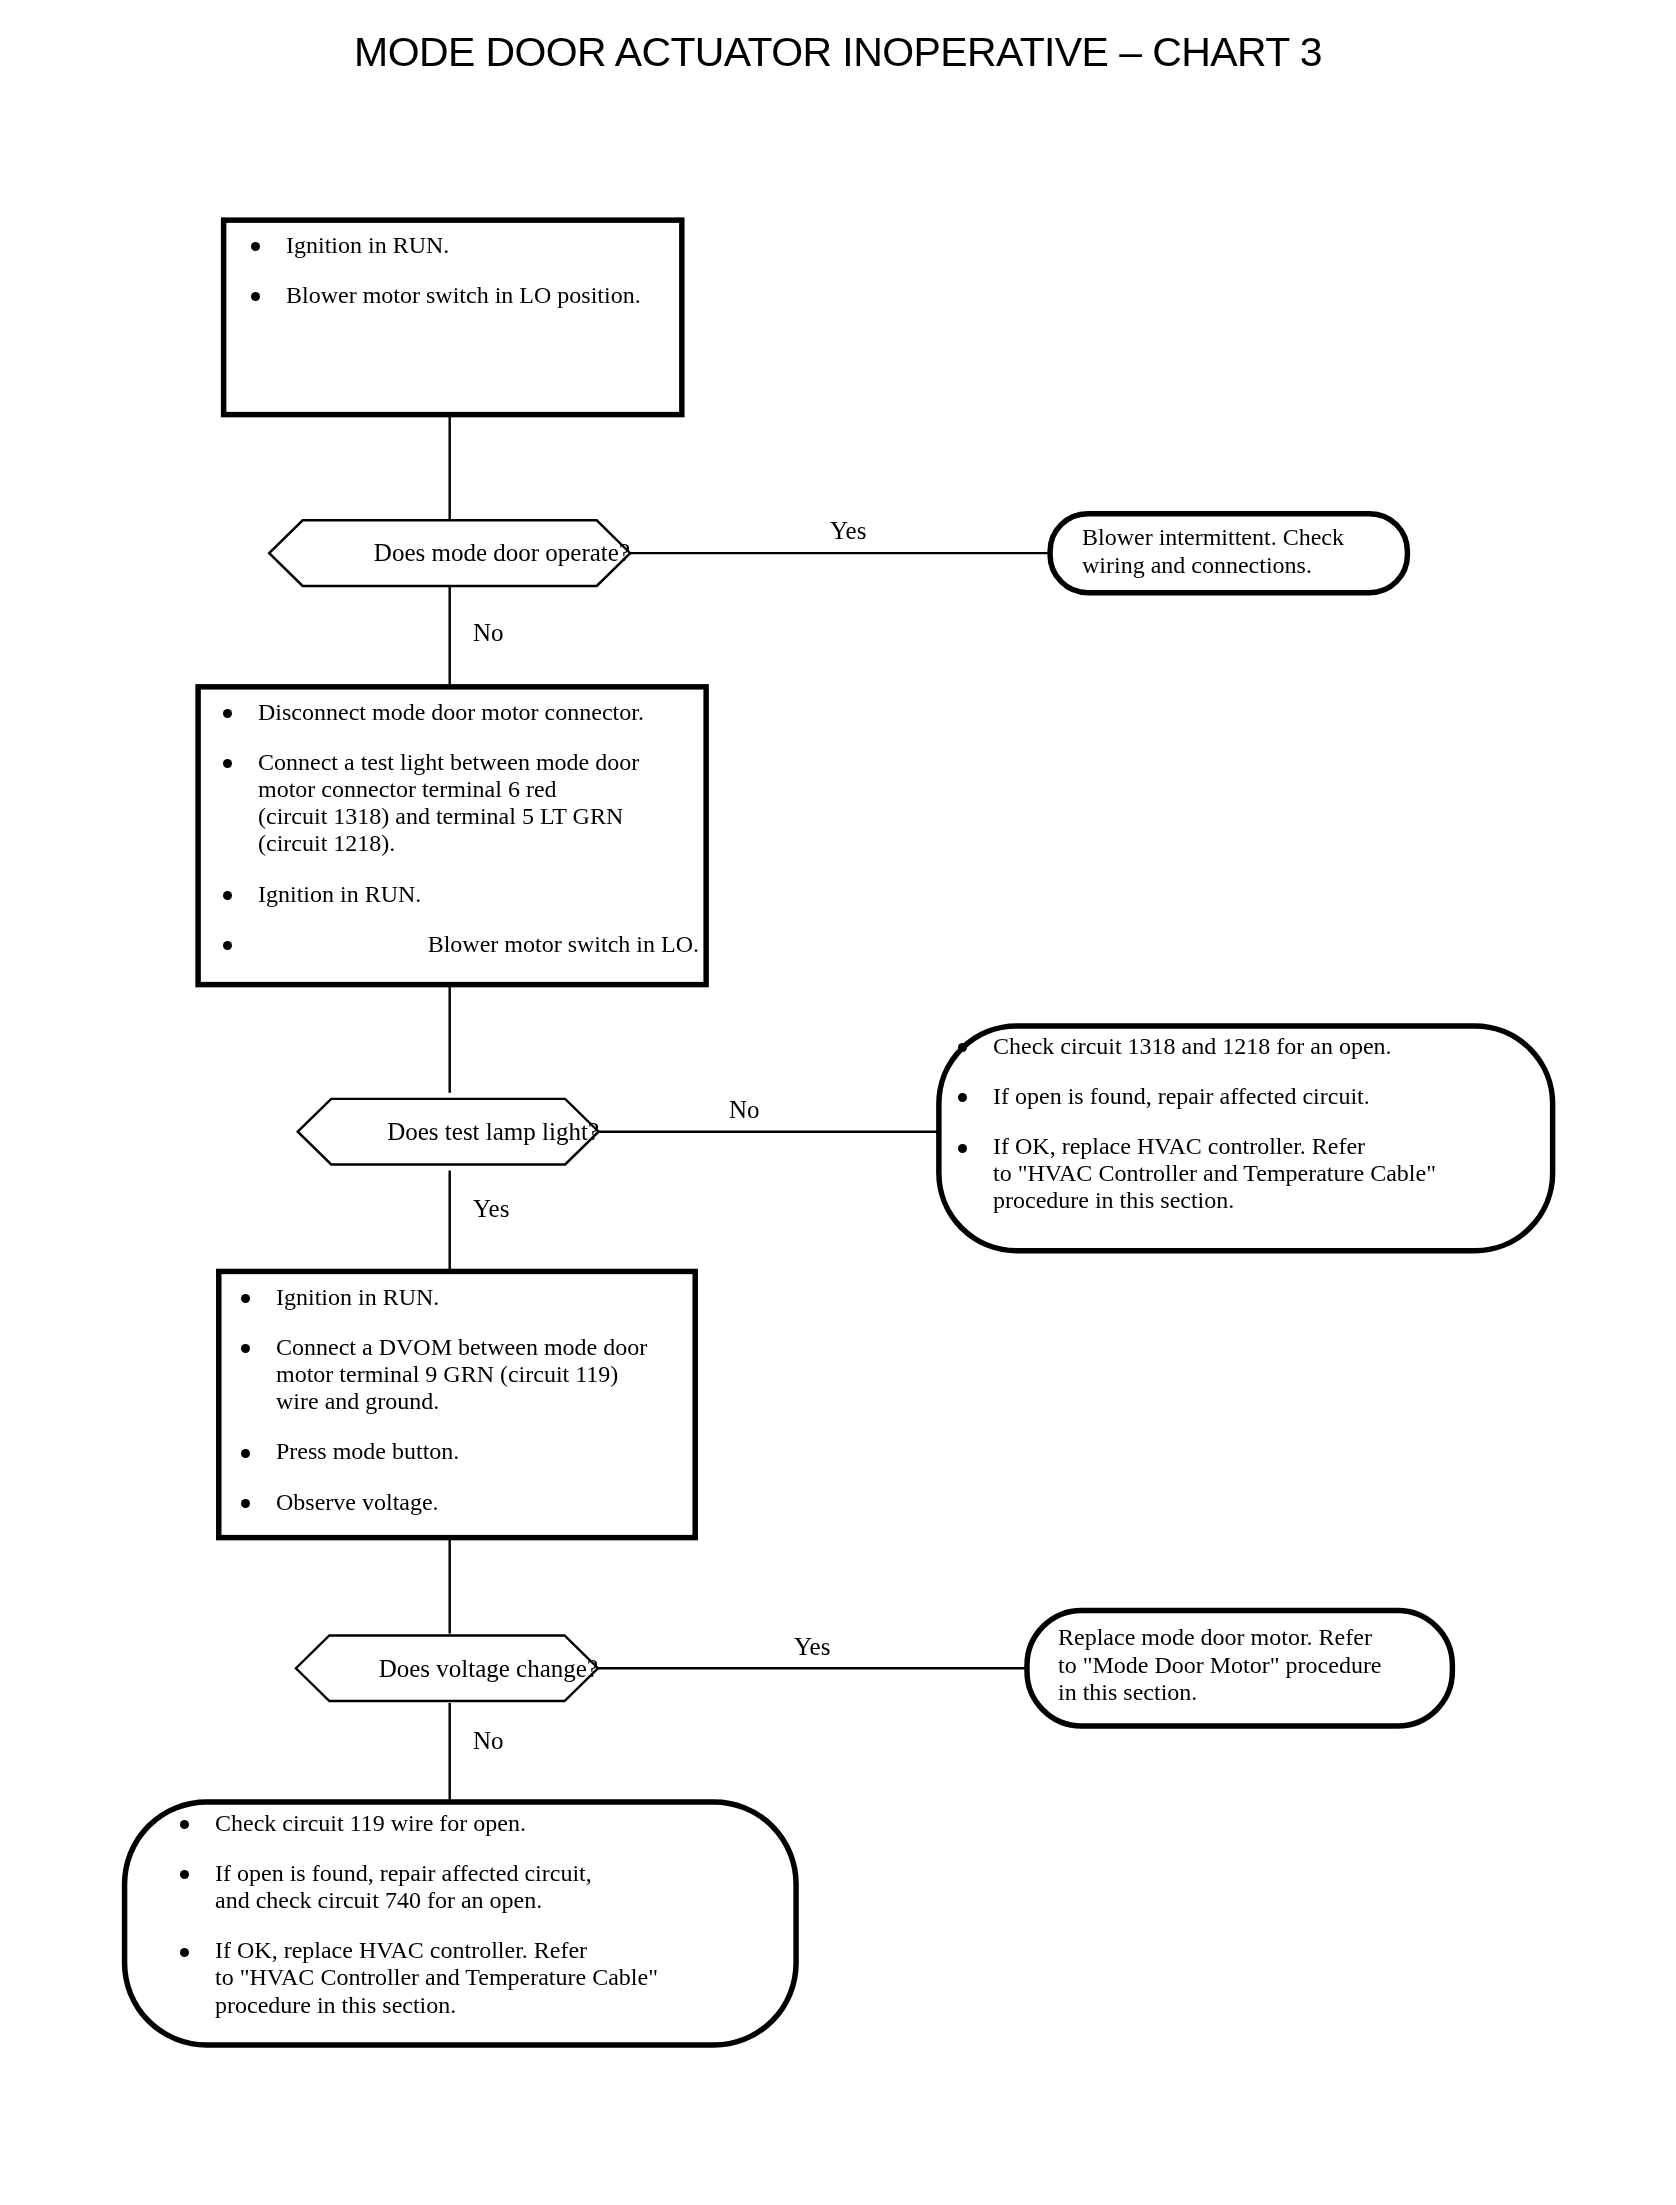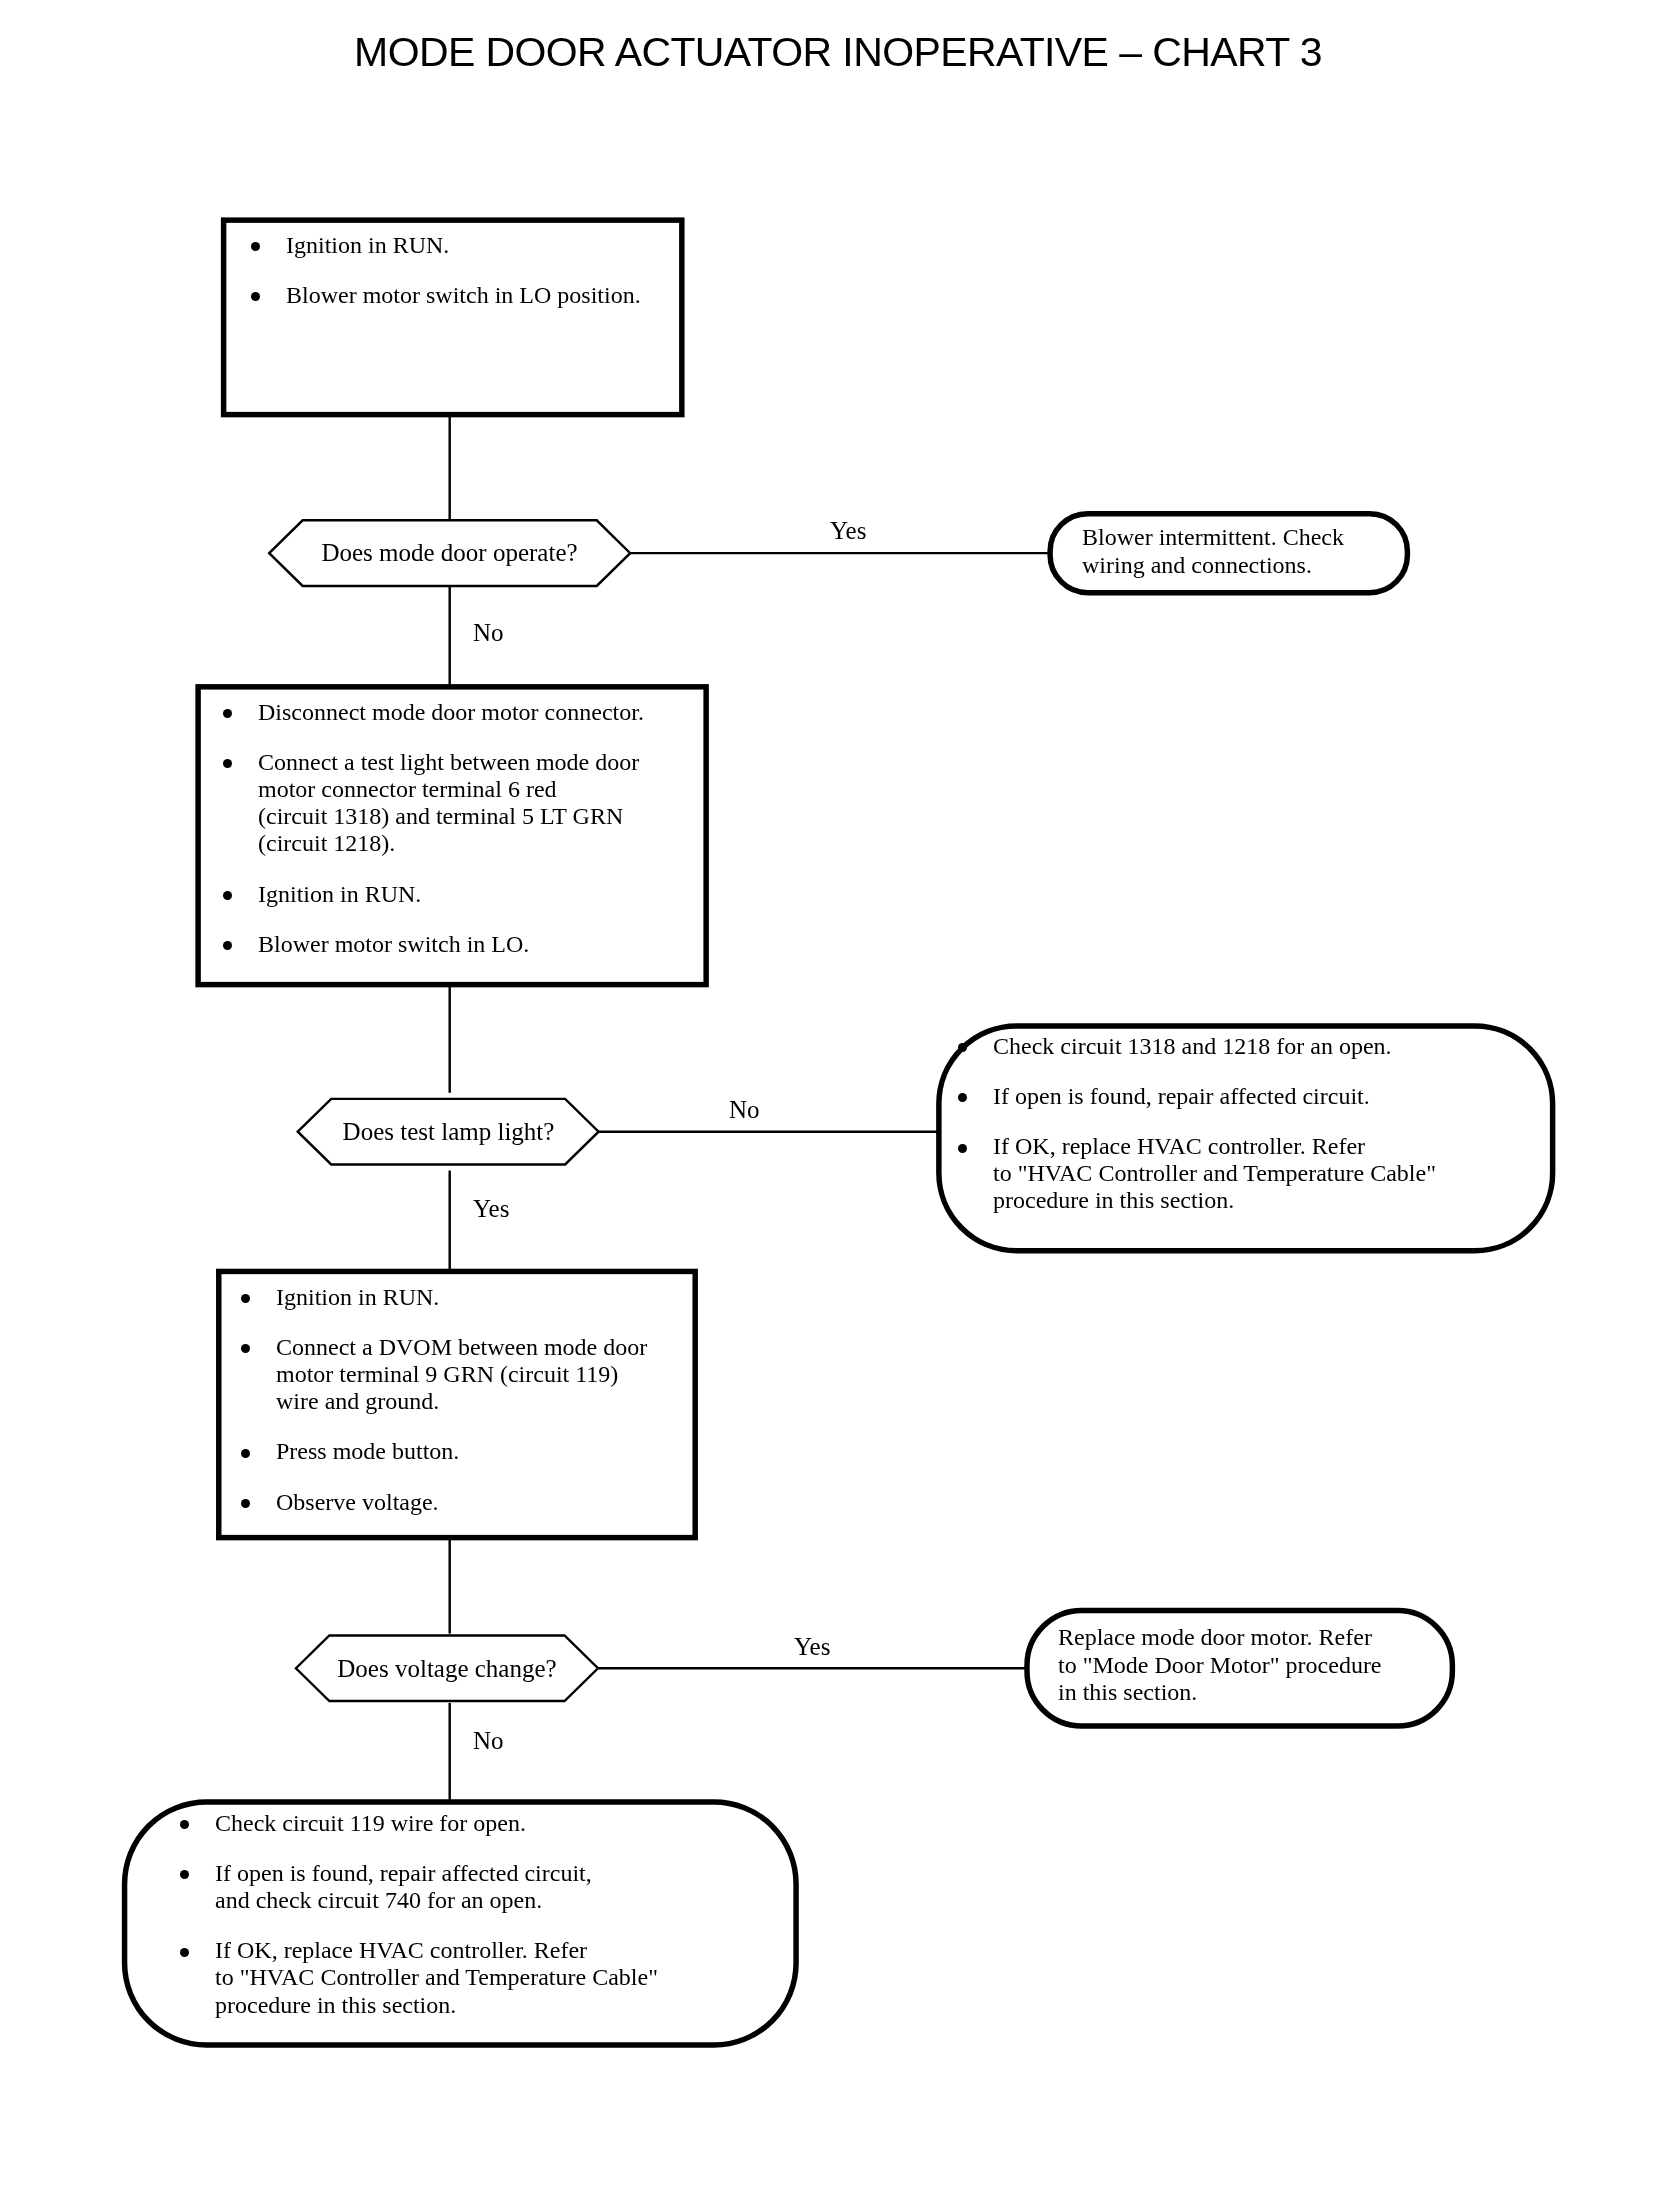--- a/index.html
+++ b/index.html
@@ -67,21 +67,21 @@
     background: #000000;
   }
   .plain-text {
     font-size: 24px;
     line-height: 1.15;
   }
   .decision-label {
     position: absolute;
     font-size: 25px;
     line-height: 1;
-    text-align: center;
+    text-align: right;
     white-space: nowrap;
   }
   .edge-label {
     position: absolute;
     font-size: 25px;
     line-height: 1;
     white-space: nowrap;
   }
 </style>
 </head>
@@ -148,21 +148,21 @@
 wiring and connections.</div>
 
   <div class="node-text" style="left:213px; top:699px; width:486px;">
     <ul class="bullets">
       <li style="white-space:pre-line;">Disconnect mode door motor connector.</li>
       <li style="white-space:pre-line;">Connect a test light between mode door
 motor connector terminal 6 red
 (circuit 1318) and terminal 5 LT GRN
 (circuit 1218).</li>
       <li style="white-space:pre-line;">Ignition in RUN.</li>
-      <li style="white-space:pre-line;">Blower motor switch in LO.</li>
+      <li style="white-space:pre-line;text-align:right;">Blower motor switch in LO.</li>
     </ul>
   </div>
 
   <div class="decision-label" style="left:298px; top:1119px; width:301px;">Does test lamp light?</div>
 
   <div class="edge-label" style="left:729px; top:1097px;">No</div>
   <div class="edge-label" style="left:473px; top:1196px;">Yes</div>
 
   <div class="node-text" style="left:948px; top:1033px; width:596px;">
     <ul class="bullets">

